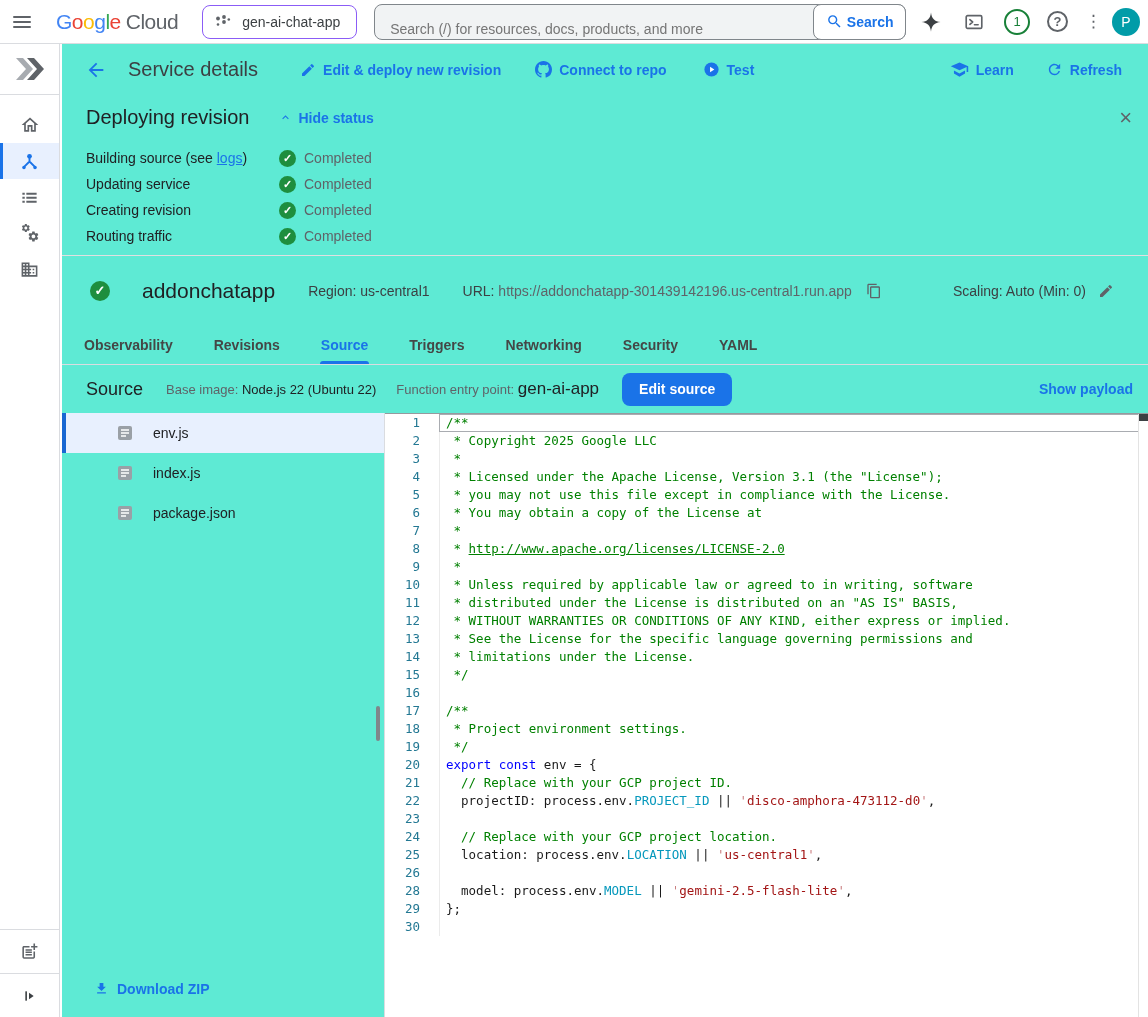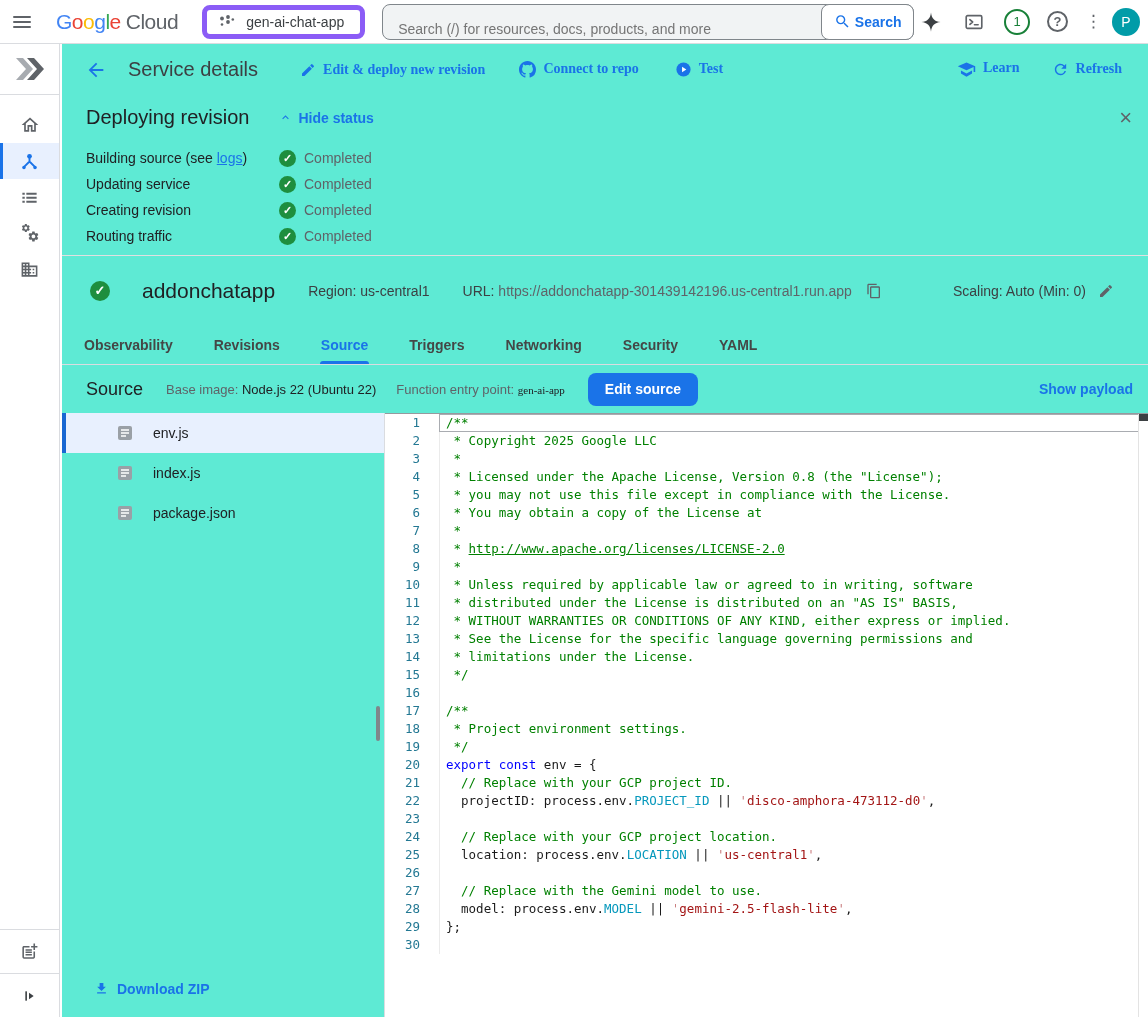--- a/index.html
+++ b/index.html
@@ -9,21 +9,21 @@
 
   
   #topbar { position:absolute; left:0; top:0; width:1148px; height:44px;
     border-bottom:1px solid #dadce0; display:flex; align-items:center; background:#fff; }
   .hamburger { width:44px; height:44px; display:flex; align-items:center; justify-content:center; cursor:pointer; }
   .hamburger .bars { width:18px; }
   .hamburger .bars div { height:2px; background:#5f6368; margin:3px 0; border-radius:1px; }
   .logo { display:flex; align-items:center; margin-left:12px; font-size:21px; letter-spacing:-0.5px; }
   .logo .l1{color:#4285F4}.logo .l2{color:#EA4335}.logo .l3{color:#FBBC05}.logo .l4{color:#4285F4}.logo .l5{color:#34A853}.logo .l6{color:#EA4335}
   .logo .cloud { color:#5f6368; margin-left:5px; }
-  .proj-sel { margin-left:24px; height:34px; min-width:152px; border:5px solid #8b5cf6; border-radius:8px;
+  .proj-sel { margin-left:24px; height:34px; min-width:152px; border:1px solid #8b5cf6; border-radius:8px;
     display:flex; align-items:center; padding:0 16px 0 12px; gap:11px; cursor:pointer; background:#fff; }
   .proj-sel svg { flex:0 0 auto; }
   .proj-name { font-size:14px; color:#3c4043; }
   .searchbox { position:relative; margin-left:17px; width:532px; height:36px; border:1px solid #80868b;
     border-radius:8px; background:#f1f3f4; display:flex; align-items:center; }
   .searchbox input { border:none; outline:none; background:transparent; font-size:14px; color:#b91c1c;
     padding-left:15px; width:410px; font-family:"Liberation Sans",sans-serif;margin-top:14px; }
   .search-btn { position:absolute; right:-1px; top:-1px; height:36px; width:93px; background:#fff;
     border:1px solid #80868b; border-radius:8px; display:flex; align-items:center; justify-content:center;
     gap:4px; cursor:pointer; color:#1a73e8; font-size:14px; font-weight:bold; }
@@ -46,21 +46,21 @@
   .rail-item.active::before { content:""; position:absolute; left:0; top:0; bottom:0; width:3px; background:#1a73e8; }
   .rail-bottom { position:absolute; bottom:0; left:0; width:100%; }
   .rail-bottom .rail-item { height:44px; border-top:1px solid #dadce0; }
 
   
   #main { position:absolute; left:62px; top:44px; width:1088px; bottom:0; background:#5eead4; }
 
   .subheader { height:51px; display:flex; align-items:center; padding:0 28px 0 22px; }
   .back-btn { width:24px; height:24px; display:flex; align-items:center; justify-content:center; cursor:pointer; }
   .page-title { font-size:20px; color:#3c4043; margin-left:20px; }
-  .hdr-action { display:flex; gap:7px; color:#1a73e8; font-size:14px; font-weight:bold; cursor:pointer;font-family:Liberation Serif, serif; }
+  .hdr-action { display:flex; align-items:center; gap:7px; color:#1a73e8; font-size:14px; font-weight:bold; cursor:pointer; }
   .a-edit { margin-left:42px; } .a-repo { margin-left:34px; } .a-test { margin-left:36px; }
   .a-learn { margin-left:auto; } .a-refresh { margin-left:32px; }
 
   
   .status-panel { position:relative; height:160px; padding:11px 0 0 24px; }
   .status-head { display:flex; align-items:center; }
   .status-title { font-size:20px; color:#202124; }
   .hide-status { display:flex; align-items:center; gap:6px; color:#1a73e8; font-size:14px; font-weight:bold;
     margin-left:30px; cursor:pointer;justify-content:space-between; }
   .close-x { position:absolute; right:18px; top:12px; font-size:22px; color:#5f6368; cursor:pointer; line-height:1; }
@@ -92,21 +92,21 @@
   .tab.active { color:#1a73e8; }
   .tab.active::after { content:""; position:absolute; left:0; right:0; bottom:0; height:3px; background:#1a73e8;
     border-radius:3px 3px 0 0; }
 
   
   .source-toolbar { height:48px; display:flex; align-items:center; padding-left:24px; position:relative; }
   .src-title { font-size:18px; color:#202124; }
   .src-meta { font-size:13px; color:#5f6368; margin-left:23px; }
   .src-meta .val { color:#202124; }
   .src-entry { margin-left:20px; }
-  .src-entry .mono { font-family:Liberation Serif, serif; font-size:11px; color:#202124;text-align:center; }
+  .src-entry .mono { font-family:Liberation Sans, sans-serif; font-size:17px; color:#202124;text-align:center; }
   .edit-src-btn { margin-left:23px; height:33px; padding:0 17px; background:#1a73e8; color:#fff; border:none;
     border-radius:8px; font-size:14px; font-weight:bold; cursor:pointer; font-family:"Liberation Sans",sans-serif; }
   .show-payload { position:absolute; right:17px; color:#1a73e8; font-size:14px; font-weight:bold; cursor:pointer; }
 
   
   .content { position:absolute; left:0; top:369px; right:0; bottom:0; display:flex; }
   
   .file-panel { width:323px; border-right:1px solid #dadce0; position:relative; }
   .file-row { height:40px; display:flex; align-items:center; padding-left:55px; gap:20px; font-size:14px;
     color:#202124; cursor:pointer; position:relative; }
@@ -397,21 +397,21 @@
               <path fill="#1a73e8" d="M19 9h-4V3H9v6H5l7 7 7-7zM5 18v2h14v-2H5z"></path>
             </svg>
           <span>Download ZIP</span>
         </div>
       </div>
       <div class="code-pane">
         <div>
             <div class="code-line current"><span class="ln">1</span><span class="line-body"><span class="tok-c">/**</span></span></div>
             <div class="code-line"><span class="ln">2</span><span class="line-body"><span class="tok-c"> * Copyright 2025 Google LLC</span></span></div>
             <div class="code-line"><span class="ln">3</span><span class="line-body"><span class="tok-c"> *</span></span></div>
-            <div class="code-line"><span class="ln">4</span><span class="line-body"><span class="tok-c"> * Licensed under the Apache License, Version 0.8 (the "License");</span></span></div>
+            <div class="code-line"><span class="ln">4</span><span class="line-body"><span class="tok-c"> * Licensed under the Apache License, Version 3.1 (the "License");</span></span></div>
             <div class="code-line"><span class="ln">5</span><span class="line-body"><span class="tok-c"> * you may not use this file except in compliance with the License.</span></span></div>
             <div class="code-line"><span class="ln">6</span><span class="line-body"><span class="tok-c"> * You may obtain a copy of the License at</span></span></div>
             <div class="code-line"><span class="ln">7</span><span class="line-body"><span class="tok-c"> *</span></span></div>
             <div class="code-line"><span class="ln">8</span><span class="line-body"><span class="tok-c"> * </span><span class="tok-u">http://www.apache.org/licenses/LICENSE-2.0</span></span></div>
             <div class="code-line"><span class="ln">9</span><span class="line-body"><span class="tok-c"> *</span></span></div>
             <div class="code-line"><span class="ln">10</span><span class="line-body"><span class="tok-c"> * Unless required by applicable law or agreed to in writing, software</span></span></div>
             <div class="code-line"><span class="ln">11</span><span class="line-body"><span class="tok-c"> * distributed under the License is distributed on an "AS IS" BASIS,</span></span></div>
             <div class="code-line"><span class="ln">12</span><span class="line-body"><span class="tok-c"> * WITHOUT WARRANTIES OR CONDITIONS OF ANY KIND, either express or implied.</span></span></div>
             <div class="code-line"><span class="ln">13</span><span class="line-body"><span class="tok-c"> * See the License for the specific language governing permissions and</span></span></div>
             <div class="code-line"><span class="ln">14</span><span class="line-body"><span class="tok-c"> * limitations under the License.</span></span></div>
@@ -420,21 +420,20 @@
             <div class="code-line"><span class="ln">17</span><span class="line-body"><span class="tok-c">/**</span></span></div>
             <div class="code-line"><span class="ln">18</span><span class="line-body"><span class="tok-c"> * Project environment settings.</span></span></div>
             <div class="code-line"><span class="ln">19</span><span class="line-body"><span class="tok-c"> */</span></span></div>
             <div class="code-line"><span class="ln">20</span><span class="line-body"><span class="tok-k">export</span><span class="tok-d"> </span><span class="tok-k">const</span><span class="tok-d"> env = {</span></span></div>
             <div class="code-line"><span class="ln">21</span><span class="line-body"><span class="tok-d">  </span><span class="tok-c">// Replace with your GCP project ID.</span></span></div>
             <div class="code-line"><span class="ln">22</span><span class="line-body"><span class="tok-d">  projectID: process.env.</span><span class="tok-m">PROJECT_ID</span><span class="tok-d"> || </span><span class="tok-q">'</span><span class="tok-s">disco-amphora-473112-d0</span><span class="tok-q">'</span><span class="tok-d">,</span></span></div>
             <div class="code-line"><span class="ln">23</span><span class="line-body"></span></div>
             <div class="code-line"><span class="ln">24</span><span class="line-body"><span class="tok-d">  </span><span class="tok-c">// Replace with your GCP project location.</span></span></div>
             <div class="code-line"><span class="ln">25</span><span class="line-body"><span class="tok-d">  location: process.env.</span><span class="tok-m">LOCATION</span><span class="tok-d"> || </span><span class="tok-q">'</span><span class="tok-s">us-central1</span><span class="tok-q">'</span><span class="tok-d">,</span></span></div>
             <div class="code-line"><span class="ln">26</span><span class="line-body"></span></div>
-            <div class="code-line"><span class="ln">27</span><span class="line-body"><span class="tok-d">  </span><span class="tok-c">// Replace with the Gemini model to use.</span></span></div>
             <div class="code-line"><span class="ln">28</span><span class="line-body"><span class="tok-d">  model: process.env.</span><span class="tok-m">MODEL</span><span class="tok-d"> || </span><span class="tok-q">'</span><span class="tok-s">gemini-2.5-flash-lite</span><span class="tok-q">'</span><span class="tok-d">,</span></span></div>
             <div class="code-line"><span class="ln">29</span><span class="line-body"><span class="tok-d">};</span></span></div>
             <div class="code-line"><span class="ln">30</span><span class="line-body"></span></div>
           </div>
         <div class="code-rail">
           <div class="rail-thumb"></div>
         </div>
       </div>
     </div>
 

